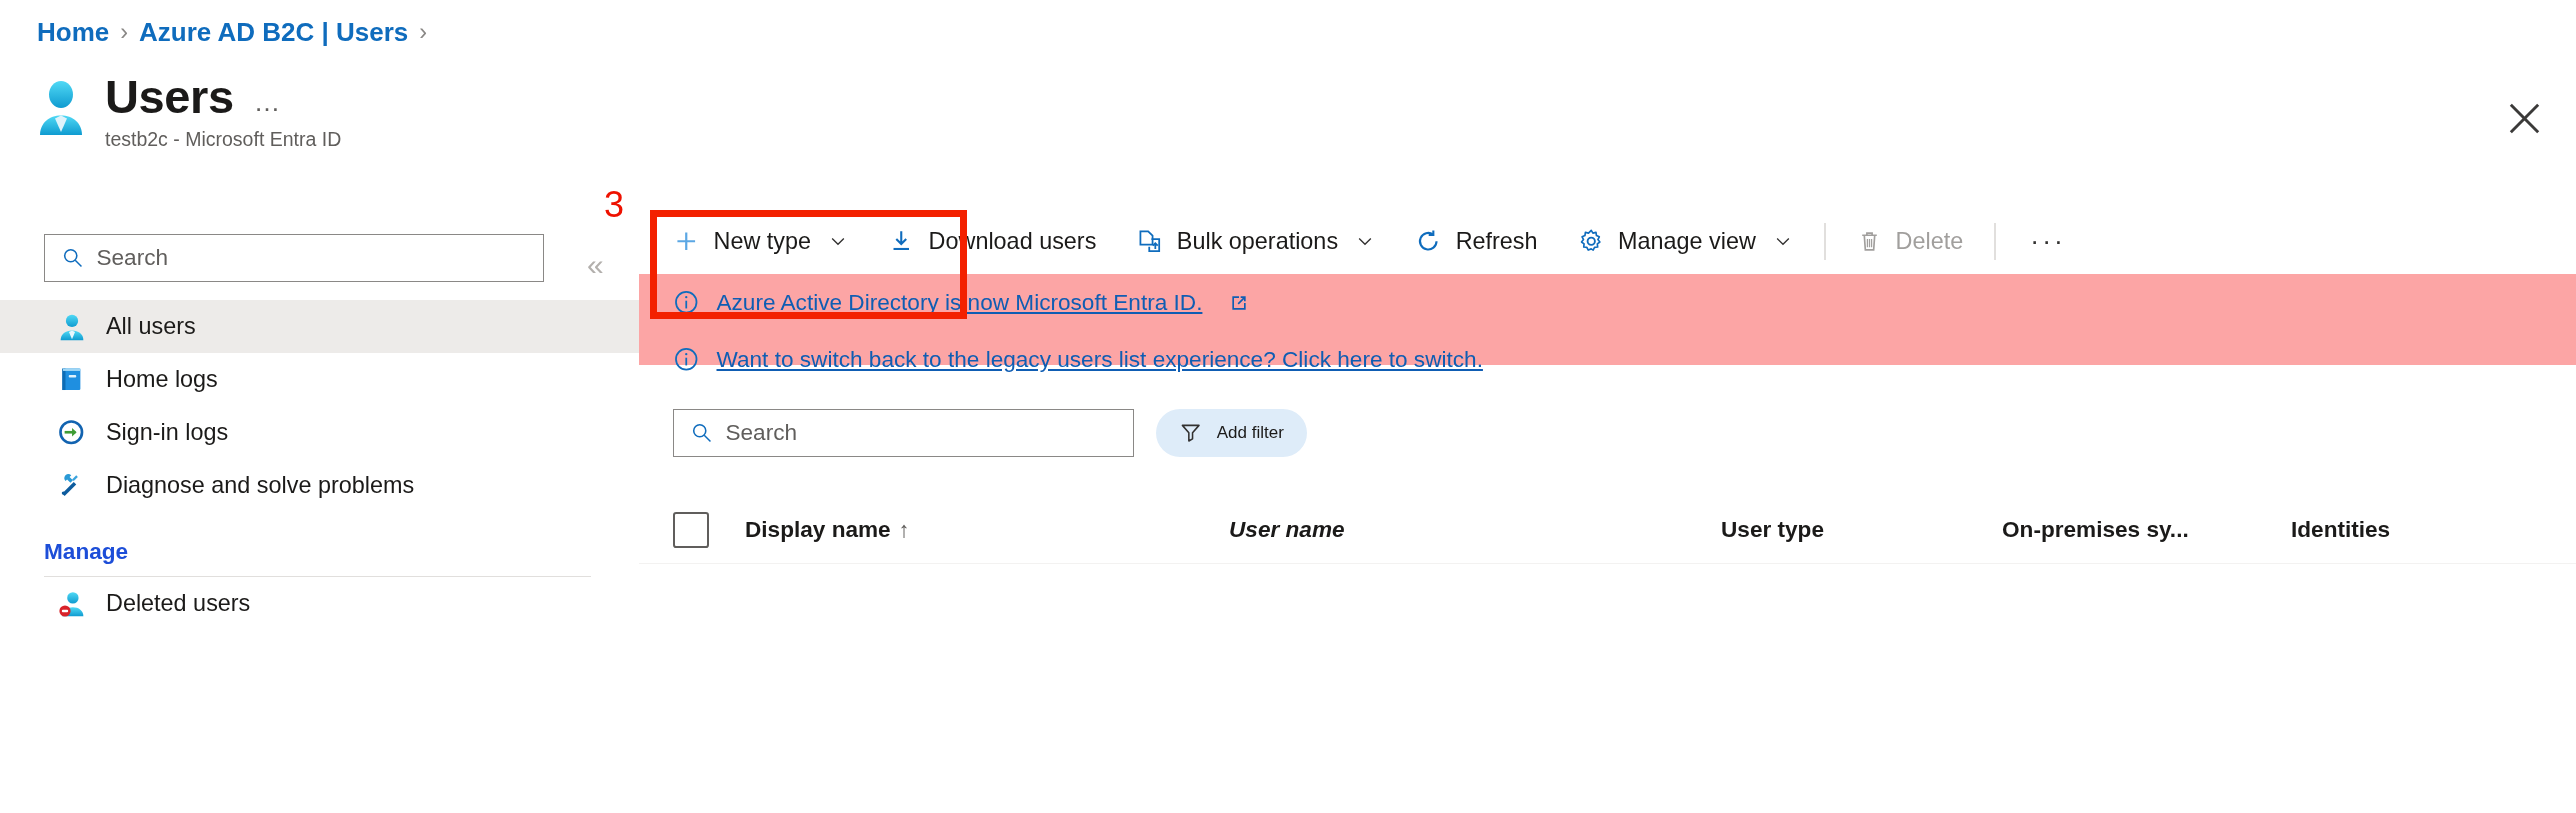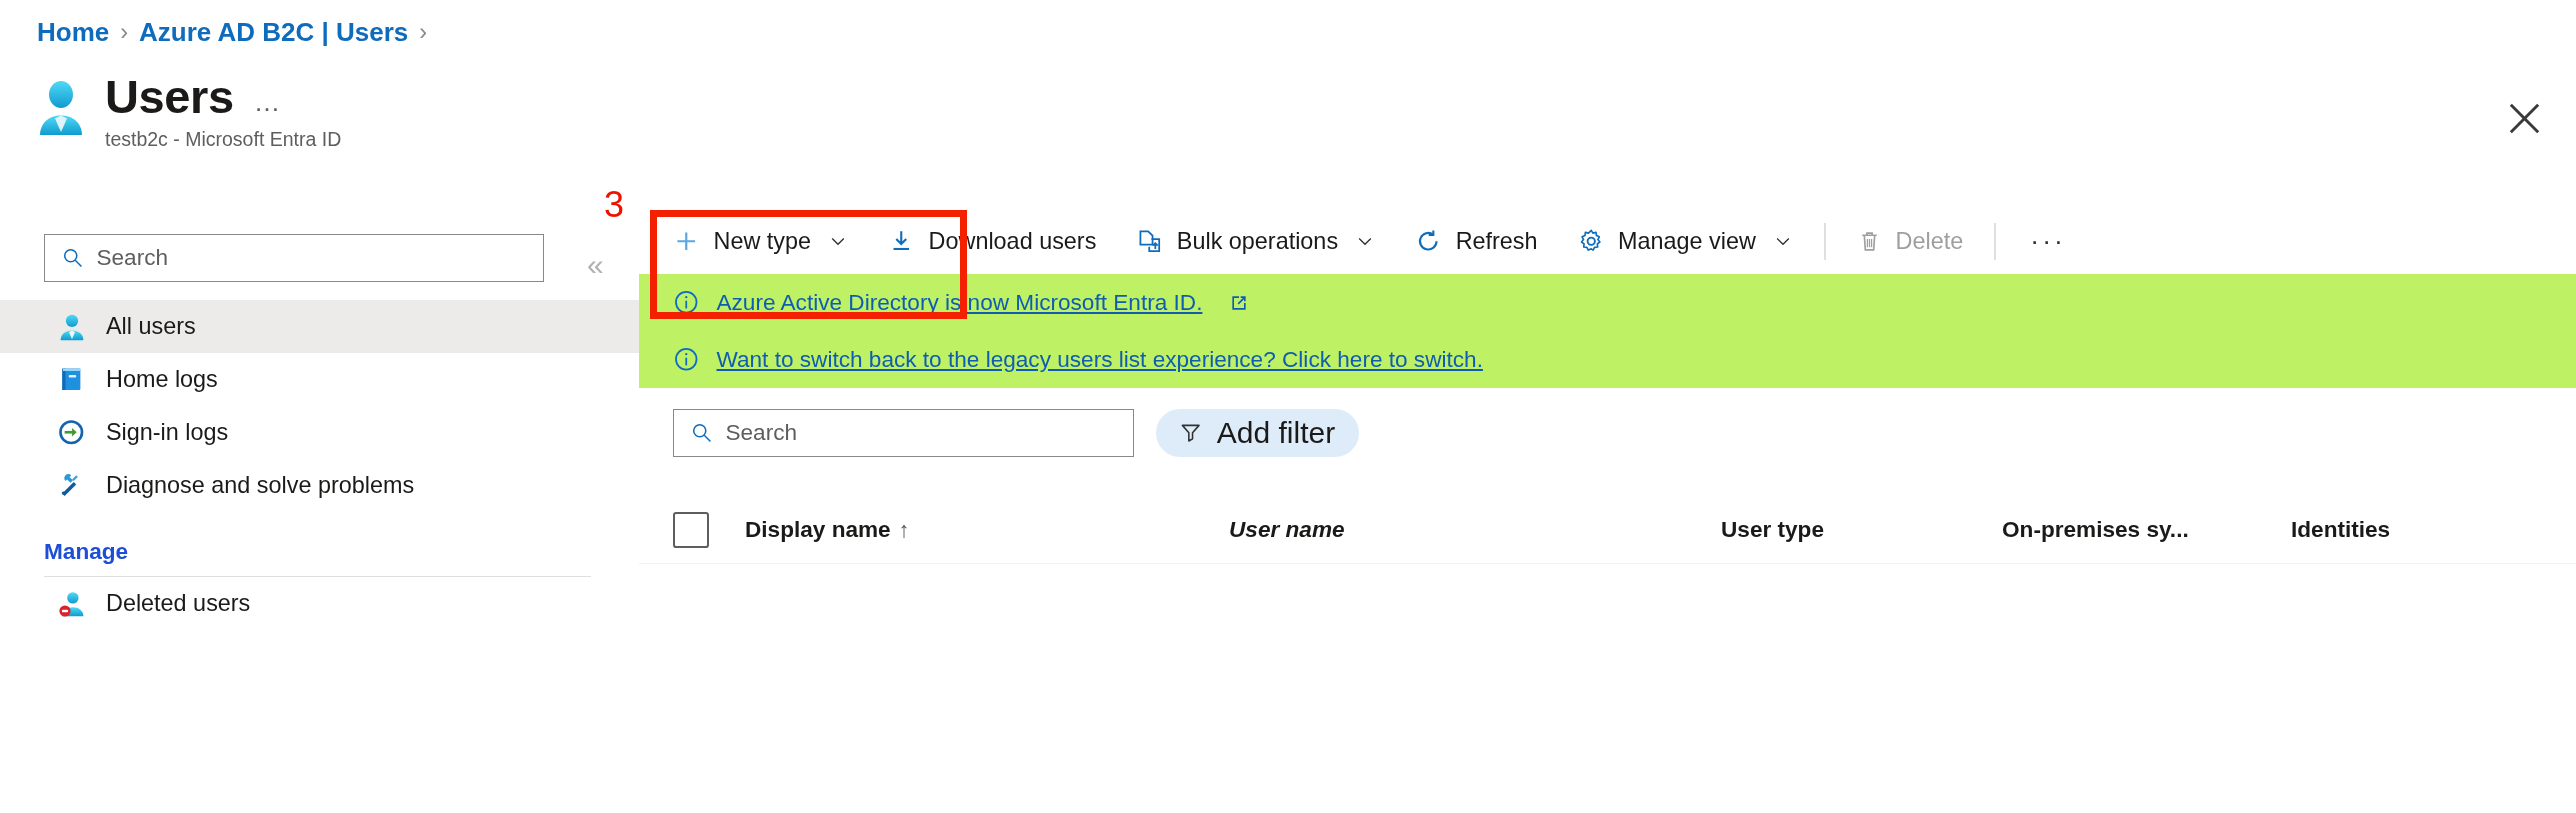--- a/index.html
+++ b/index.html
@@ -87,38 +87,38 @@
     position: absolute; left: 11px; top: 1.6px;
     width: 317px; height: 109px;
     border: 7px solid #f32100; pointer-events: none; z-index: 30;
   }
   .annot-num {
     position: absolute; left: -53px; top: -30px;
     font-size: 36px; color: #ee1100; font-weight: 400; line-height: 1;
   }
 
   
-  .banners { position: absolute; left: 0; top: 66px; right: 0; height: 114px; background: #bef264; }
+  .banners { position: absolute; left: 0; top: 66px; right: 0; height: 91px; background: #fca5a5; }
   .banner-row { display: flex; align-items: center; gap: 17px; height: 57px; padding-left: 34px; }
   .banner-link {
     font-size: 22.6px; color: #0f5db3; text-decoration: underline; cursor: pointer; white-space: nowrap;
   }
   .ext-ico { margin-left: 9.4px; }
 
   
   .filter-row { position: absolute; left: 0; top: 201px; display: flex; align-items: center; gap: 22px; padding-left: 34px; }
   .grid-search {
     width: 461px; height: 48px; border: 1.6px solid #8a8886; background: #fff;
     display: flex; align-items: center; padding-left: 15.6px; gap: 12.5px;
   }
   .grid-search .ph { font-size: 22.6px; color: #605e5c; }
   .add-filter {
     display: flex; align-items: center; gap: 14px;
     height: 48px; padding: 0 23.4px; border-radius: 24px;
-    background: #deecf9; cursor: pointer; font-size: 30px; color: #1b1a19;
+    background: #deecf9; cursor: pointer; font-size: 17px; color: #1b1a19;
   }
 
   
   .table { position: absolute; left: 0; top: 289px; right: 0; }
   .thead {
     display: flex; align-items: center; height: 67px;
     border-bottom: 1.6px solid #f3f2f1; padding-left: 34px;
   }
   .th-check { width: 72px; flex: none; }
   .checkbox {

